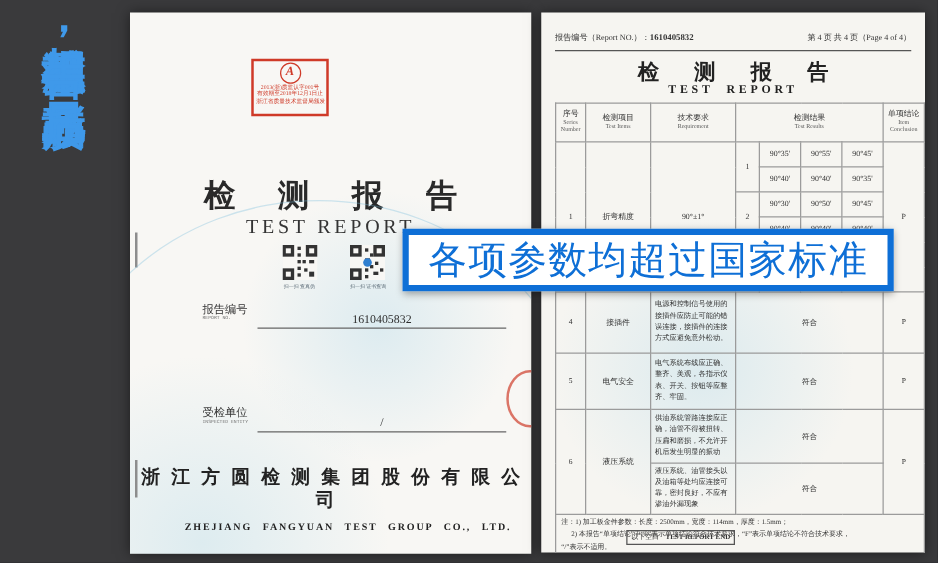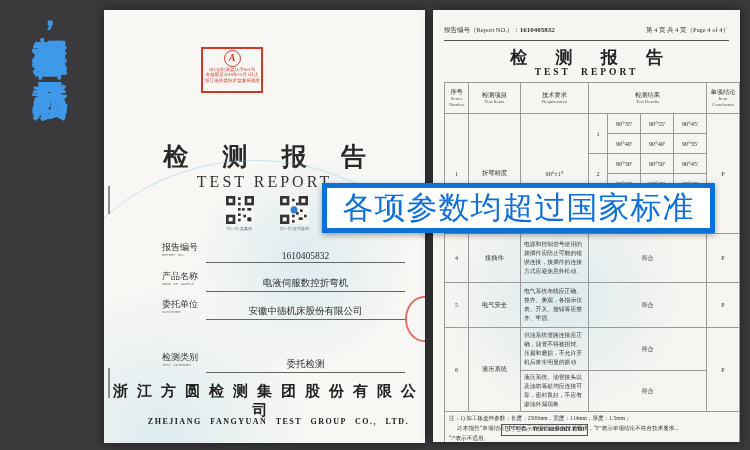--- a/index.html
+++ b/index.html
@@ -41,21 +41,21 @@
 
   .qr{position:absolute;width:28px;height:28px;}
   .qr-cap{position:absolute;font-size:4px;color:#5a6a76;white-space:nowrap;}
 
   .field{position:absolute;left:58px;width:227px;height:24px;}
   .f-label{position:absolute;left:0;top:2px;width:46px;font-size:9px;color:#333;line-height:9px;font-family:Liberation Mono, monospace;}
   .f-label-en{display:block;font-size:3.8px;color:#777;line-height:4.5px;letter-spacing:0;}
   .f-line{position:absolute;left:44px;right:-16px;bottom:3px;border-bottom:1px solid #666;
           text-align:center;font-size:9.5px;color:#2d2d2d;padding-bottom:1px;}
 
-  .company-cn{position:absolute;left:0;right:0;top:372px;text-align:center;font-weight:bold;
+  .company-cn{position:absolute;left:0;right:0;top:362px;text-align:center;font-weight:bold;
           font-size:15px;letter-spacing:9px;color:#222;text-indent:9px;}
   .company-en{position:absolute;left:0;right:0;top:407px;text-align:center;font-weight:bold;
           font-size:8px;letter-spacing:1.5px;word-spacing:5px;color:#222;padding-left:28px;}
 
   .seal-arc{position:absolute;right:-18px;top:286px;width:34px;height:42px;
           border:2px solid #d14a38;border-radius:50%;opacity:.75;}
 
   
   .rhead{position:absolute;left:11px;right:11px;top:16px;height:14px;
          border-bottom:1px solid #555;font-size:6.5px;color:#333;}
@@ -154,31 +154,23 @@
         <circle cx="10.5" cy="10.5" r="2.6" fill="#2f7fd0"></circle>
       </g>
     </svg>
     <div class="qr-cap" style="left:123px;top:216px;">扫一扫 查真伪</div>
     <div class="qr-cap" style="left:176px;top:216px;">扫一扫 证书查询</div>
 
     <div class="field" style="top:232px;">
       <div class="f-label"><span>报告编号</span><span class="f-label-en">REPORT NO.</span></div>
       <div class="f-line">1610405832</div>
     </div>
-    <div class="field" style="top:261px;">
-      <div class="f-label"><span>产品名称</span><span class="f-label-en">NAME OF SAMPLE</span></div>
-      <div class="f-line">电液伺服数控折弯机</div>
-    </div>
-    <div class="field" style="top:289px;">
-      <div class="f-label"><span>委托单位</span><span class="f-label-en">CUSTOMER</span></div>
-      <div class="f-line">安徽中德机床股份有限公司</div>
-    </div>
-    <div class="field" style="top:342px;">
-      <div class="f-label"><span>检测类别</span><span class="f-label-en">TEST CATEGORY</span></div>
-      <div class="f-line">委托检测</div>
+    <div class="field" style="top:315px;">
+      <div class="f-label"><span>受检单位</span><span class="f-label-en">INSPECTED ENTITY</span></div>
+      <div class="f-line">/</div>
     </div>
 
     <div class="company-cn">浙江方圆检测集团股份有限公司</div>
     <div class="company-en">ZHEJIANG FANGYUAN TEST GROUP CO., LTD.</div>
 
     <div class="seal-arc"></div>
   </div>
 
   <div class="doc doc-right">
     <div class="rhead">

